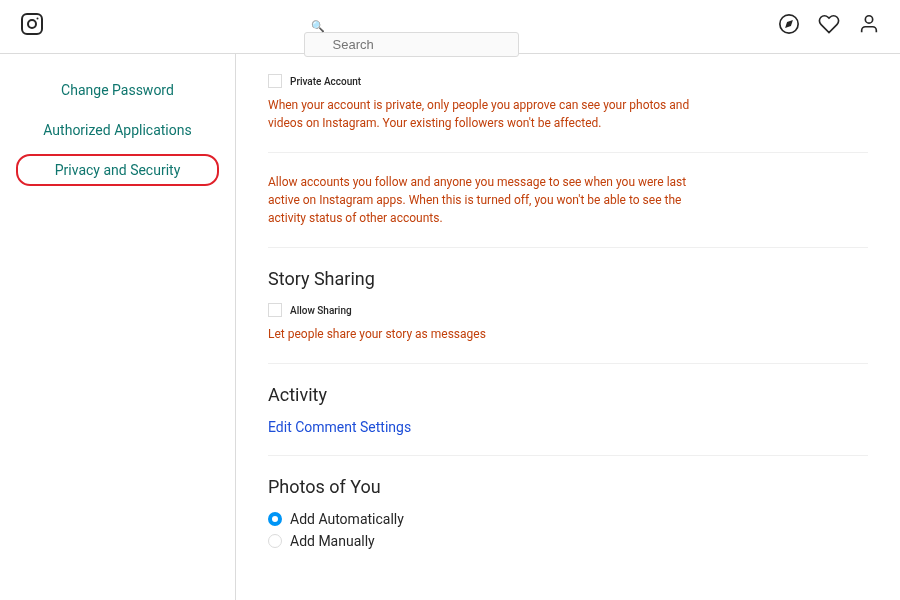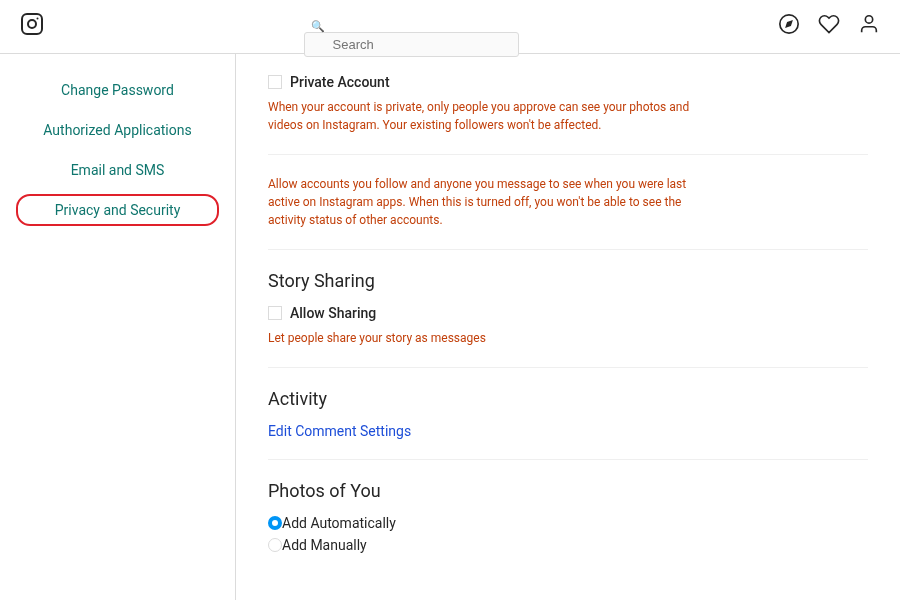--- a/index.html
+++ b/index.html
@@ -126,35 +126,36 @@
     }
     .checkbox-box {
       width: 14px;
       height: 14px;
       border: 1.5px solid #dbdbdb;
       background: #fff;
       display: inline-block;
       flex-shrink: 0;
     }
     .checkbox-label {
-      font-size: 14px;
+      font-size: 10px;
       font-weight: 500;
       color: #262626;
     }
     .section-desc {
       font-size: 12px;
       color: #c2410c;
       line-height: 1.5;
       max-width: 430px;
     }
 
     
     .radio-row {
       display: flex;
       align-items: center;
+      gap: 8px;
       margin-bottom: 6px;
     }
     .radio-circle {
       width: 14px;
       height: 14px;
       border-radius: 50%;
       border: 1.5px solid #dbdbdb;
       background: #fff;
       display: inline-block;
       flex-shrink: 0;
@@ -214,21 +215,20 @@
       </svg>
     </span>
   </div>
 </div>
 
 <div class="layout">
 
   <div class="sidebar">
     <div class="sidebar-item">Change Password</div>
     <div class="sidebar-item">Authorized Applications</div>
-    <div class="sidebar-item">Email and SMS</div>
     <div class="sidebar-item highlighted">Privacy and Security</div>
   </div>
 
   <div class="main">
 
     <div class="section">
       <div class="checkbox-row">
         <div class="checkbox-box"></div>
         <span class="checkbox-label">Private Account</span>
       </div>

